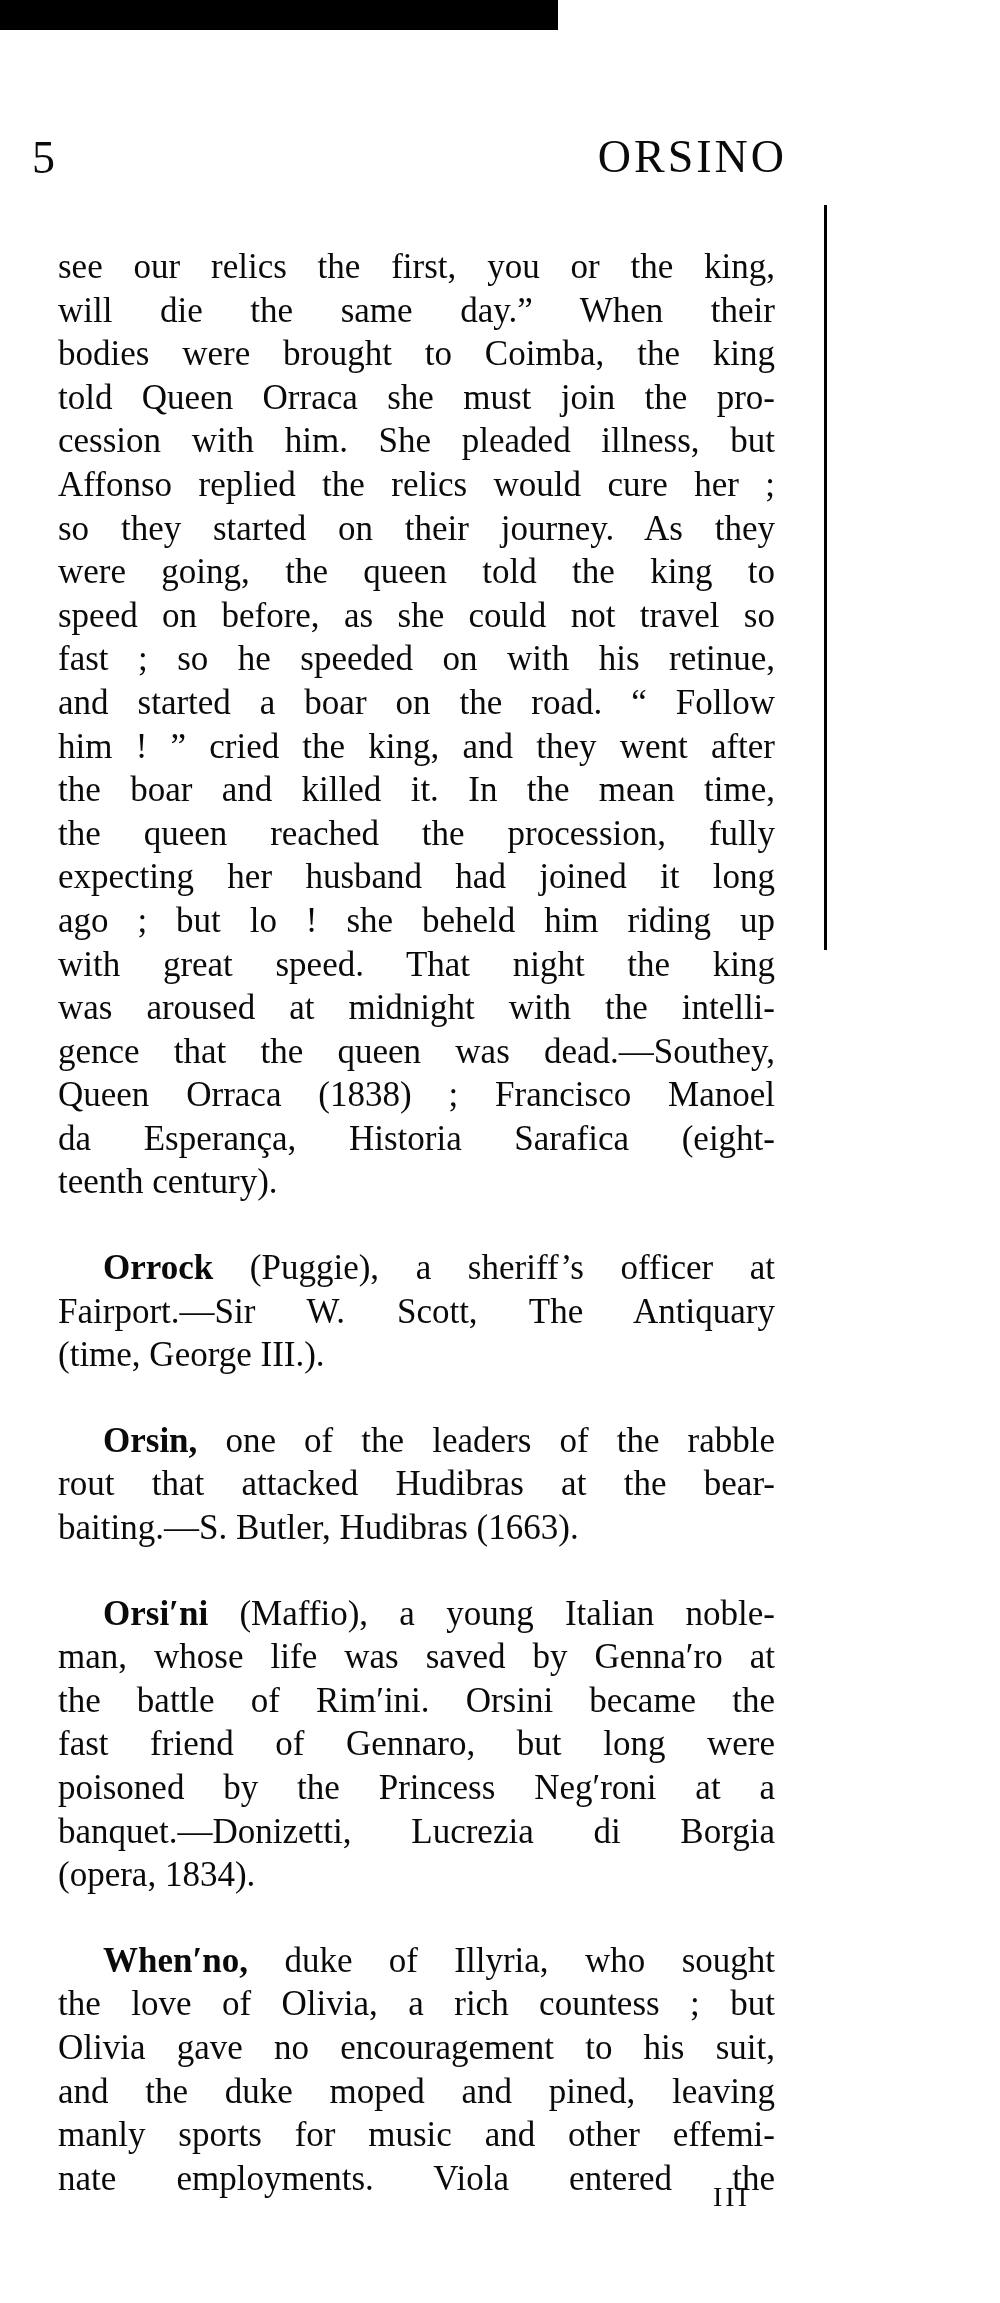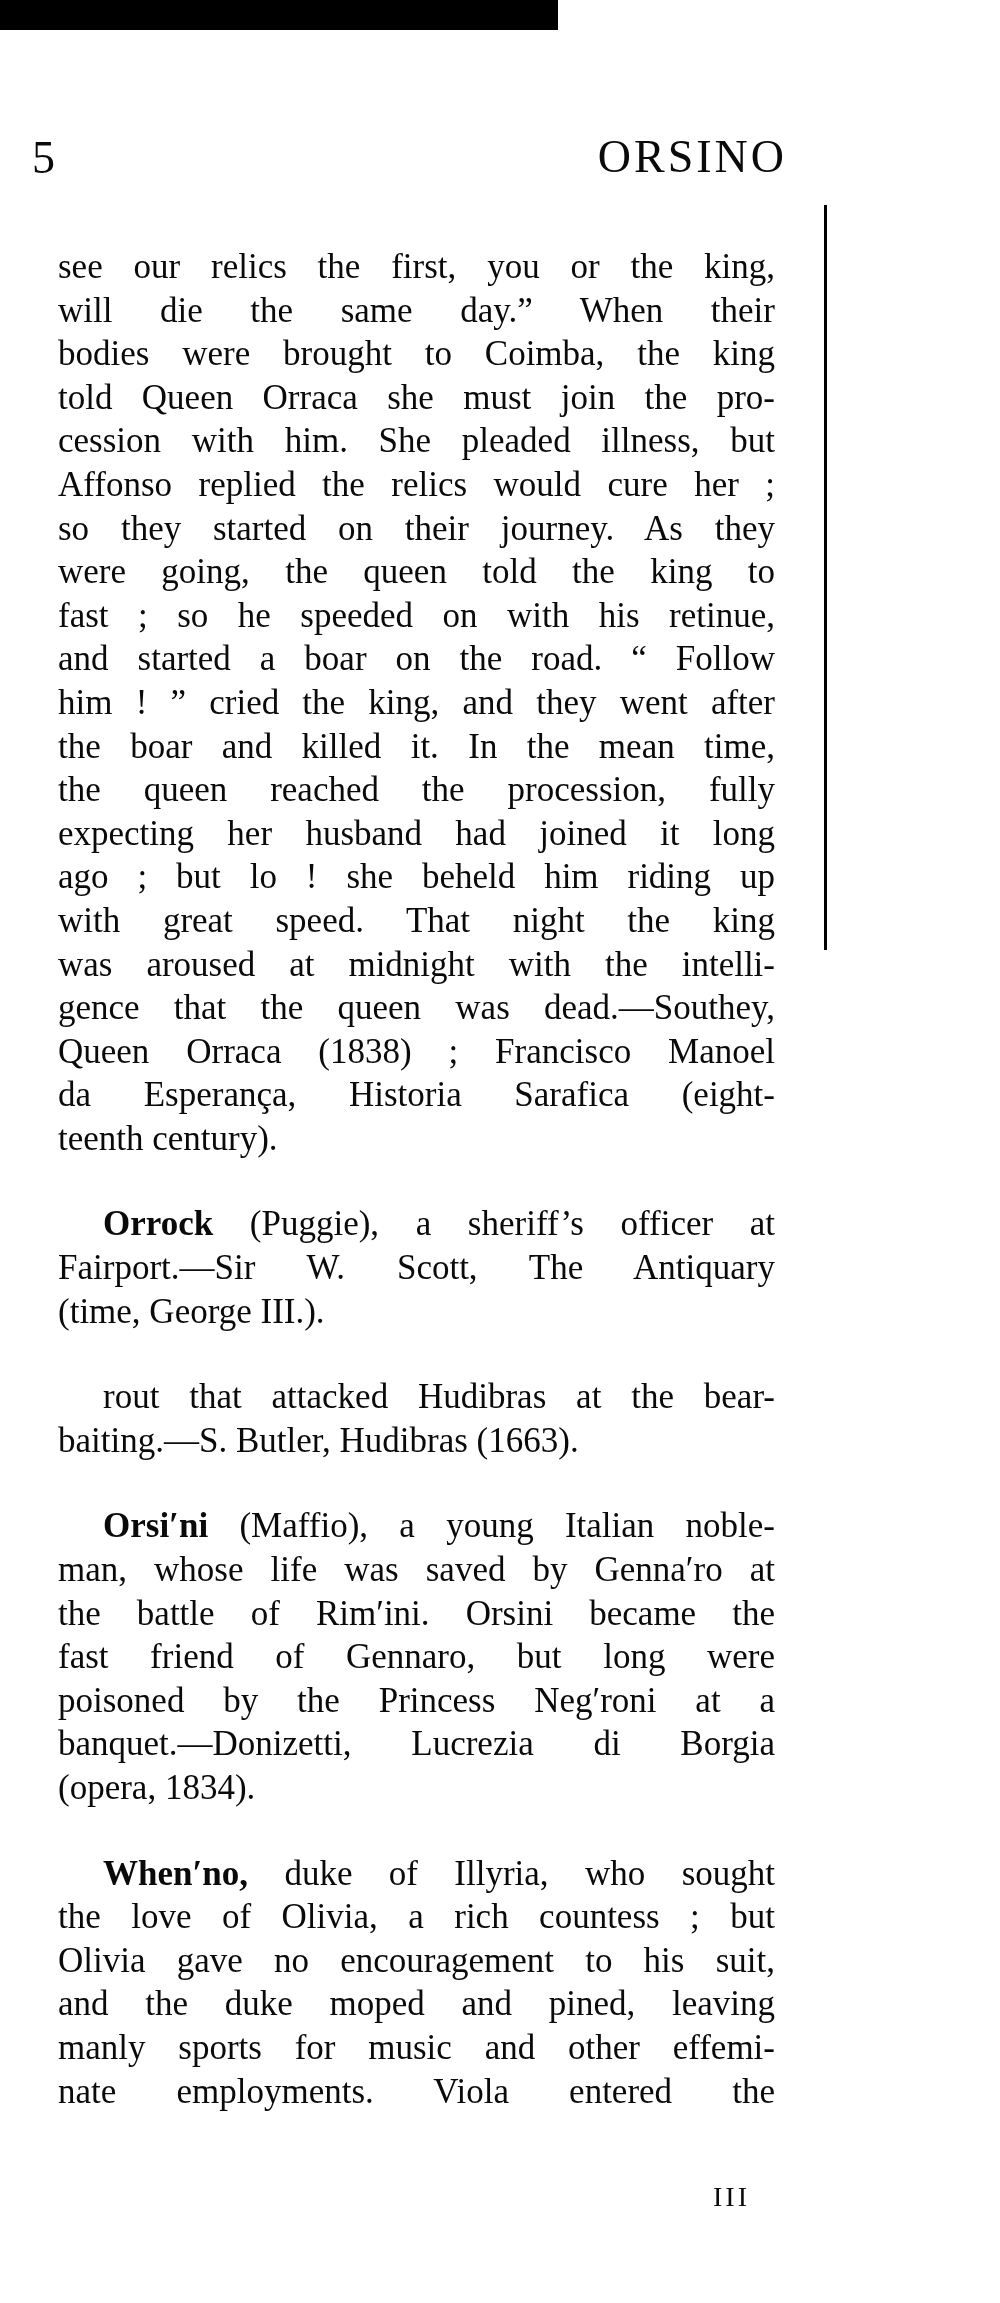--- a/index.html
+++ b/index.html
@@ -64,40 +64,42 @@
 <div class="content" id="content">
     <div class="para">
       <div class="line"><span class="seg r">see our relics the first, you or the king,</span></div>
       <div class="line"><span class="seg r">will die the same day.”  When their</span></div>
       <div class="line"><span class="seg r">bodies were brought to Coimba, the king</span></div>
       <div class="line"><span class="seg r">told Queen Orraca she must join the pro-</span></div>
       <div class="line"><span class="seg r">cession with him.  She pleaded illness, but</span></div>
       <div class="line"><span class="seg r">Affonso replied the relics would cure her ;</span></div>
       <div class="line"><span class="seg r">so they started on their journey.  As they</span></div>
       <div class="line"><span class="seg r">were going, the queen told the king to</span></div>
+      <div class="line"><span class="seg r">speed on before, as she could not travel so</span></div>
       <div class="line"><span class="seg r">fast ; so he speeded on with his retinue,</span></div>
       <div class="line"><span class="seg r">and started a boar on the road.  “ Follow</span></div>
       <div class="line"><span class="seg r">him ! ” cried the king, and they went after</span></div>
       <div class="line"><span class="seg r">the boar and killed it.  In the mean time,</span></div>
       <div class="line"><span class="seg r">the queen reached the procession, fully</span></div>
       <div class="line"><span class="seg r">expecting her husband had joined it long</span></div>
       <div class="line"><span class="seg r">ago ; but lo ! she beheld him riding up</span></div>
       <div class="line"><span class="seg r">with great speed.  That night the king</span></div>
       <div class="line"><span class="seg r">was aroused at midnight with the intelli-</span></div>
       <div class="line"><span class="seg r">gence that the queen was dead.—Southey,</span></div>
       <div class="line"><span class="seg i">Queen Orraca</span><span class="seg r"> (1838) ; Francisco Manoel</span></div>
       <div class="line"><span class="seg r">da Esperança, </span><span class="seg i">Historia Sarafica</span><span class="seg r"> (eight-</span></div>
       <div class="line last"><span class="seg r">teenth century).</span></div>
     </div>
     <div class="para indent">
       <div class="line"><span class="seg b">Orrock</span><span class="seg r"> (</span><span class="seg i">Puggie</span><span class="seg r">), a sheriff’s officer at</span></div>
       <div class="line"><span class="seg r">Fairport.—Sir W. Scott, </span><span class="seg i">The Antiquary</span></div>
       <div class="line last"><span class="seg r">(time, George III.).</span></div>
     </div>
     <div class="para indent">
+      <div class="line"><span class="seg b">Orsin,</span><span class="seg r"> one of the leaders of the rabble</span></div>
       <div class="line"><span class="seg r">rout that attacked Hudibras at the bear-</span></div>
       <div class="line last"><span class="seg r">baiting.—S. Butler, </span><span class="seg i">Hudibras</span><span class="seg r"> (1663).</span></div>
     </div>
     <div class="para indent">
       <div class="line"><span class="seg b">Orsi′ni</span><span class="seg r"> (</span><span class="seg i">Maffio</span><span class="seg r">), a young Italian noble-</span></div>
       <div class="line"><span class="seg r">man, whose life was saved by Genna′ro at</span></div>
       <div class="line"><span class="seg r">the battle of Rim′ini.  Orsini became the</span></div>
       <div class="line"><span class="seg r">fast friend of Gennaro, but long were</span></div>
       <div class="line"><span class="seg r">poisoned by the Princess Neg′roni at a</span></div>
       <div class="line"><span class="seg r">banquet.—Donizetti, </span><span class="seg i">Lucrezia di Borgia</span></div>

